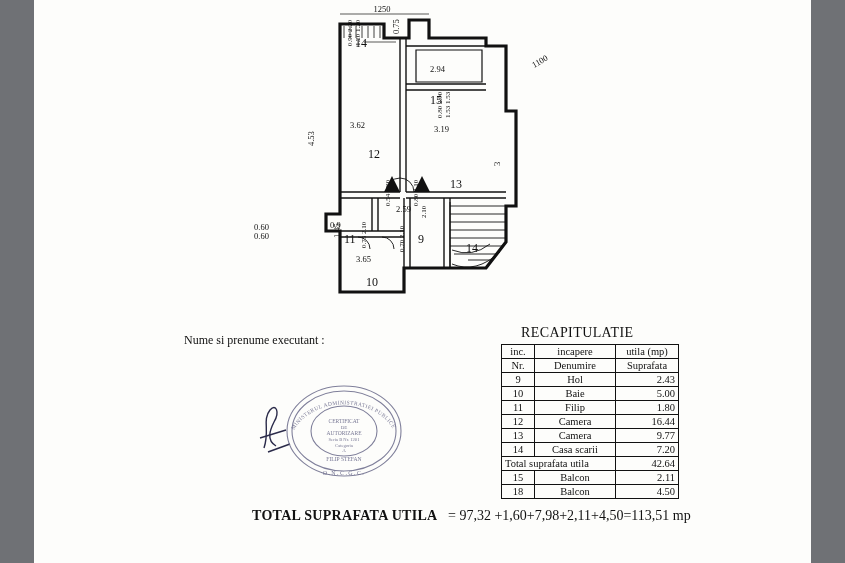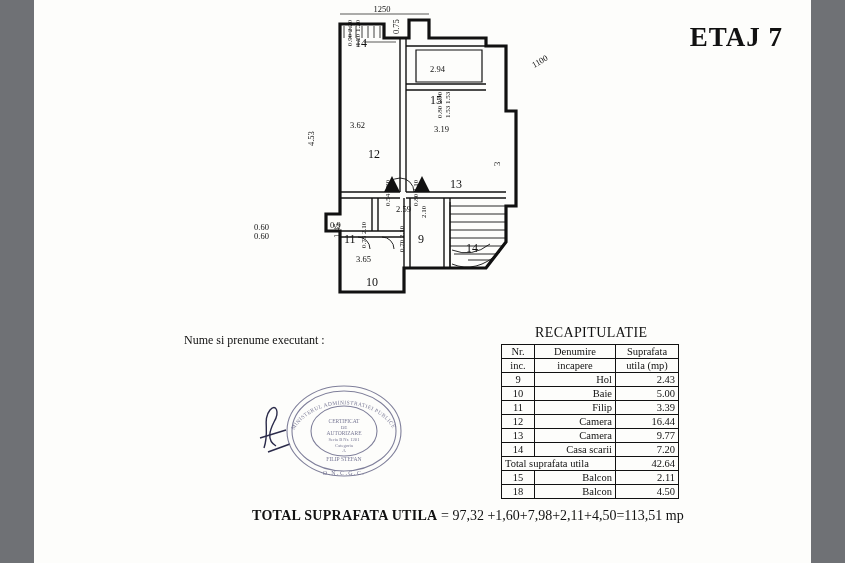--- a/index.html
+++ b/index.html
@@ -54,61 +54,59 @@
     left:222px;top:400px;
     width:44px;height:56px;
   }
   
   .recap-title{
     position:absolute;
     left:487px;top:325px;
     font-size:14px;
     letter-spacing:.4px;
     color:#111;
-    margin-left:14px;
   }
   table.recap{
     position:absolute;
     left:467px;top:344px;
     border-collapse:collapse;
     font-size:10.5px;
     color:#111;
     font-family:"Liberation Serif", serif;
   }
   table.recap th, table.recap td{
     border:1px solid #111;
     padding:0 3px;
     height:13px;
     line-height:13px;
     white-space:nowrap;
   }
   table.recap th{ font-weight:normal; text-align:center; }
   .c-nr{ width:26px; text-align:center; }
-  .c-den{ width:74px; text-align:right;font-family:Liberation Serif, serif; }
+  .c-den{ width:74px; text-align:center;font-family:Liberation Serif, serif; }
   .c-sup{ width:56px; text-align:right;margin-top:18px; }
   .th-nr{ width:26px; }
   .th-den{ width:74px; }
   .th-sup{ width:56px; }
   .tot-lbl{ text-align:left; }
   .total-line{
     position:absolute;
     left:218px;top:508px;
     font-size:14px;
     color:#111;
   }
   .total-line b{ font-weight:bold; letter-spacing:.3px; }
-  .total-line span.val{ font-weight:normal; }
+  .total-line span.val{ font-weight:normal;margin-left:7px; }
   
 </style>
 </head>
 <body>
 
 <div id="page">
 
-  <div class="etaj">ETAJ 7</div>
 
   <div id="plan">
     <svg width="330" height="300" viewBox="0 0 330 300" xmlns="http://www.w3.org/2000/svg">
       <g fill="none" stroke="#111" stroke-width="1.6">
 
         <path d="M86,32 L86,18 L130,18 L130,32 L155,32 L155,14 L175,14 L175,32 L232,32
                  L232,40 L252,40 L252,105 L262,105 L262,200 L252,200 L252,236 L232,262
                  L150,262 L150,286 L86,286 L86,225 L72,225 L72,208 L86,208 Z"></path>
       </g>
 
@@ -263,51 +261,51 @@
     <defs>
       <path id="arcTop" d="M8,52 A54,42 0 0 1 112,52" fill="none"></path>
     </defs>
   </svg>
 
   <div class="recap-title">RECAPITULATIE</div>
 
   <table class="recap">
     <thead>
       <tr>
+        <th class="th-nr">inc.</th>
+        <th class="th-den">incapere</th>
+        <th class="th-sup">utila (mp)</th>
+      </tr>
+      <tr>
         <th class="th-nr">
           <span>Nr.</span>
         </th>
         <th class="th-den">
           <span>Denumire</span>
         </th>
         <th class="th-sup">
           <span>Suprafata</span>
         </th>
       </tr>
-      <tr>
-        <th class="th-nr">inc.</th>
-        <th class="th-den">incapere</th>
-        <th class="th-sup">utila (mp)</th>
-      </tr>
     </thead>
     <tbody>
       <tr>
         <td class="c-nr">9</td>
         <td class="c-den">Hol</td>
         <td class="c-sup">2.43</td>
       </tr>
       <tr>
         <td class="c-nr">10</td>
         <td class="c-den">Baie</td>
         <td class="c-sup">5.00</td>
       </tr>
       <tr>
         <td class="c-nr">11</td>
         <td class="c-den">Filip</td>
-        <td class="c-sup">3.39</td>
+        <td class="c-sup">1.80</td>
       </tr>
       <tr>
         <td class="c-nr">12</td>
         <td class="c-den">Camera</td>
         <td class="c-sup">16.44</td>
       </tr>
       <tr>
         <td class="c-nr">13</td>
         <td class="c-den">Camera</td>
         <td class="c-sup">9.77</td>

